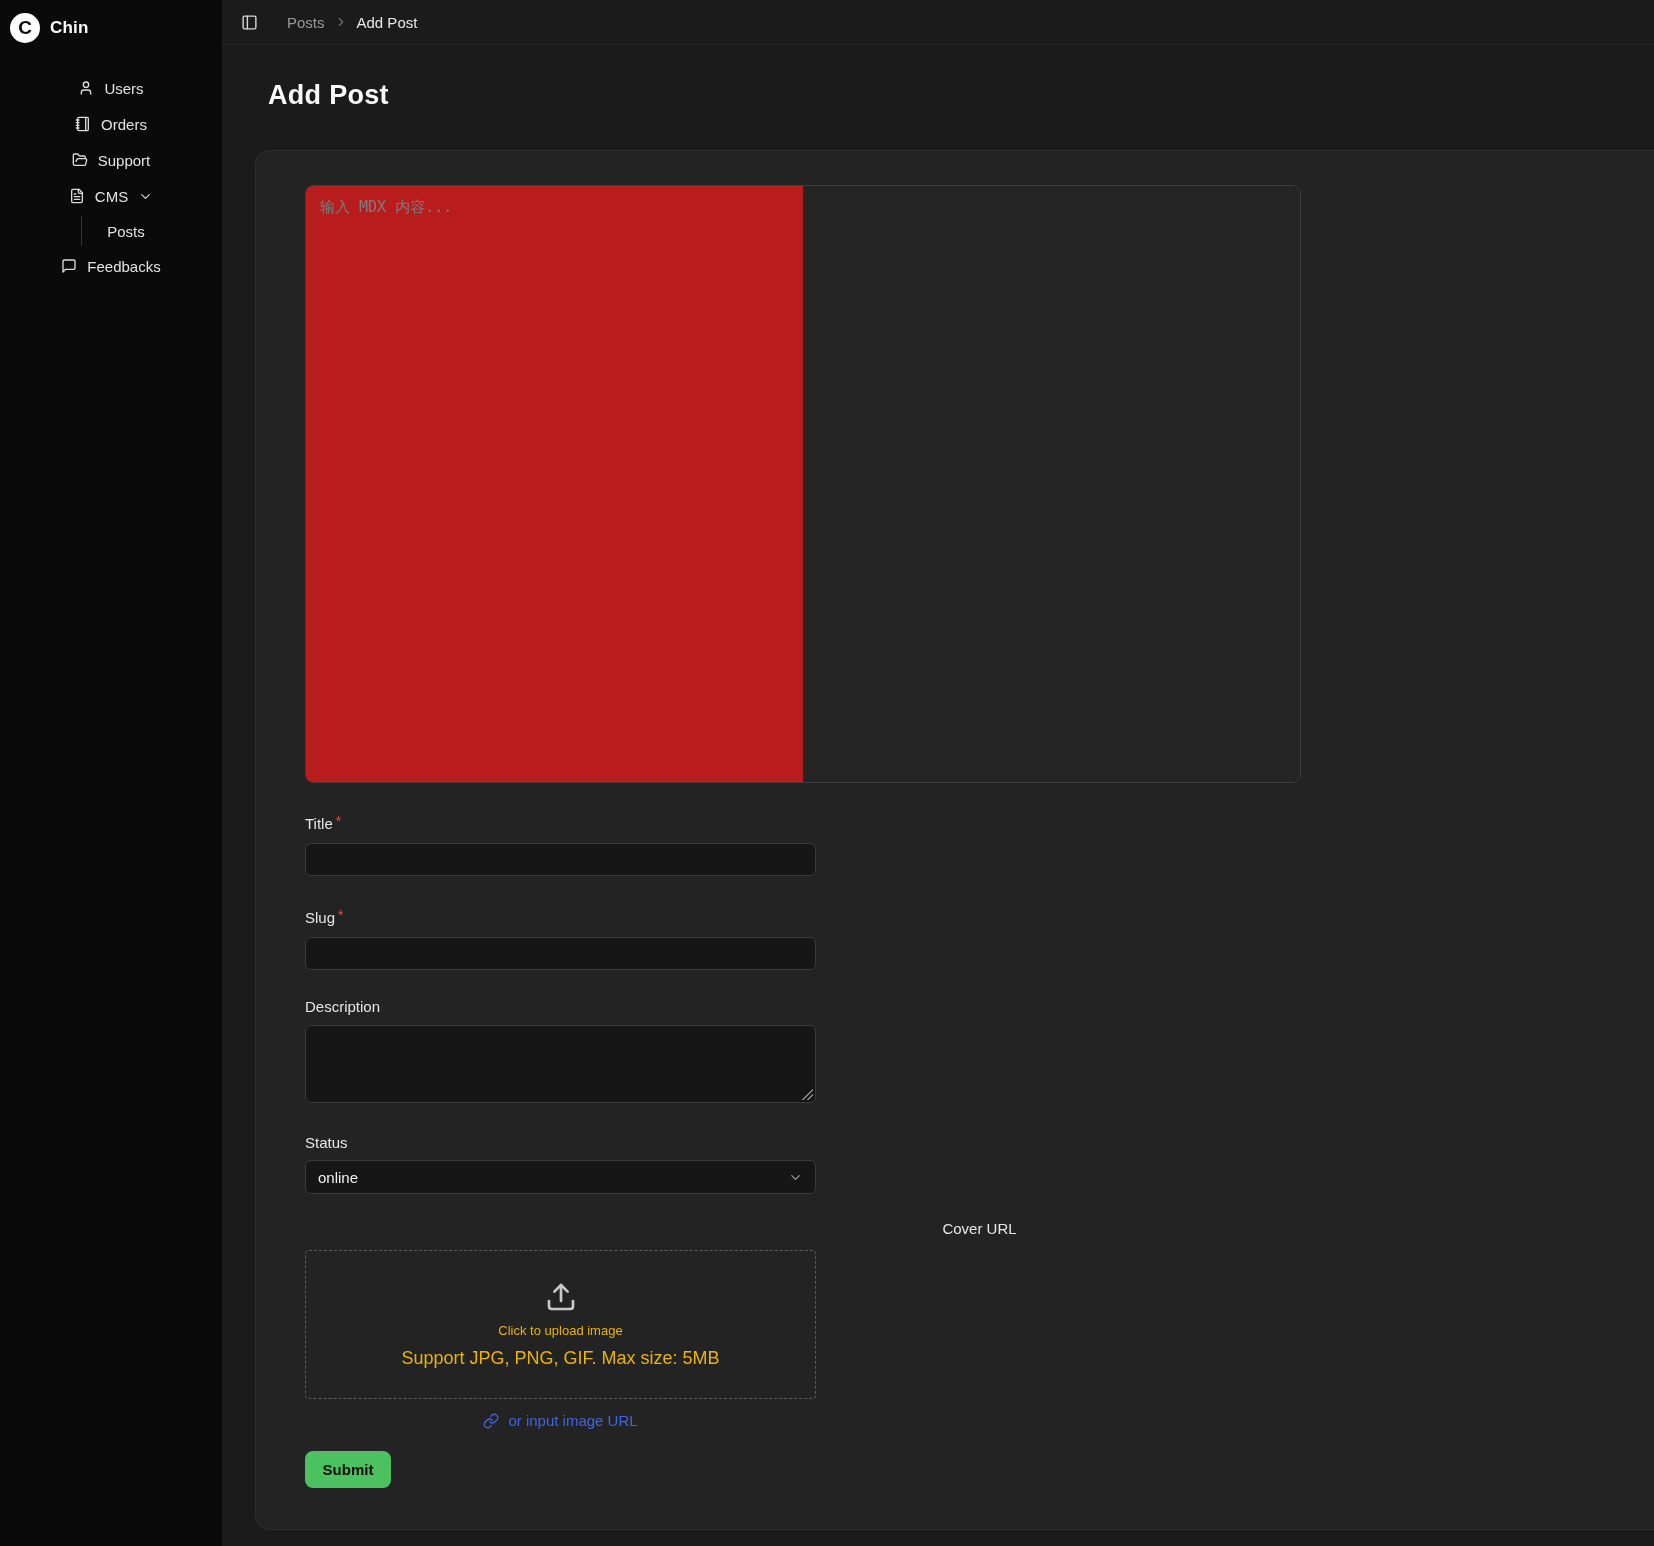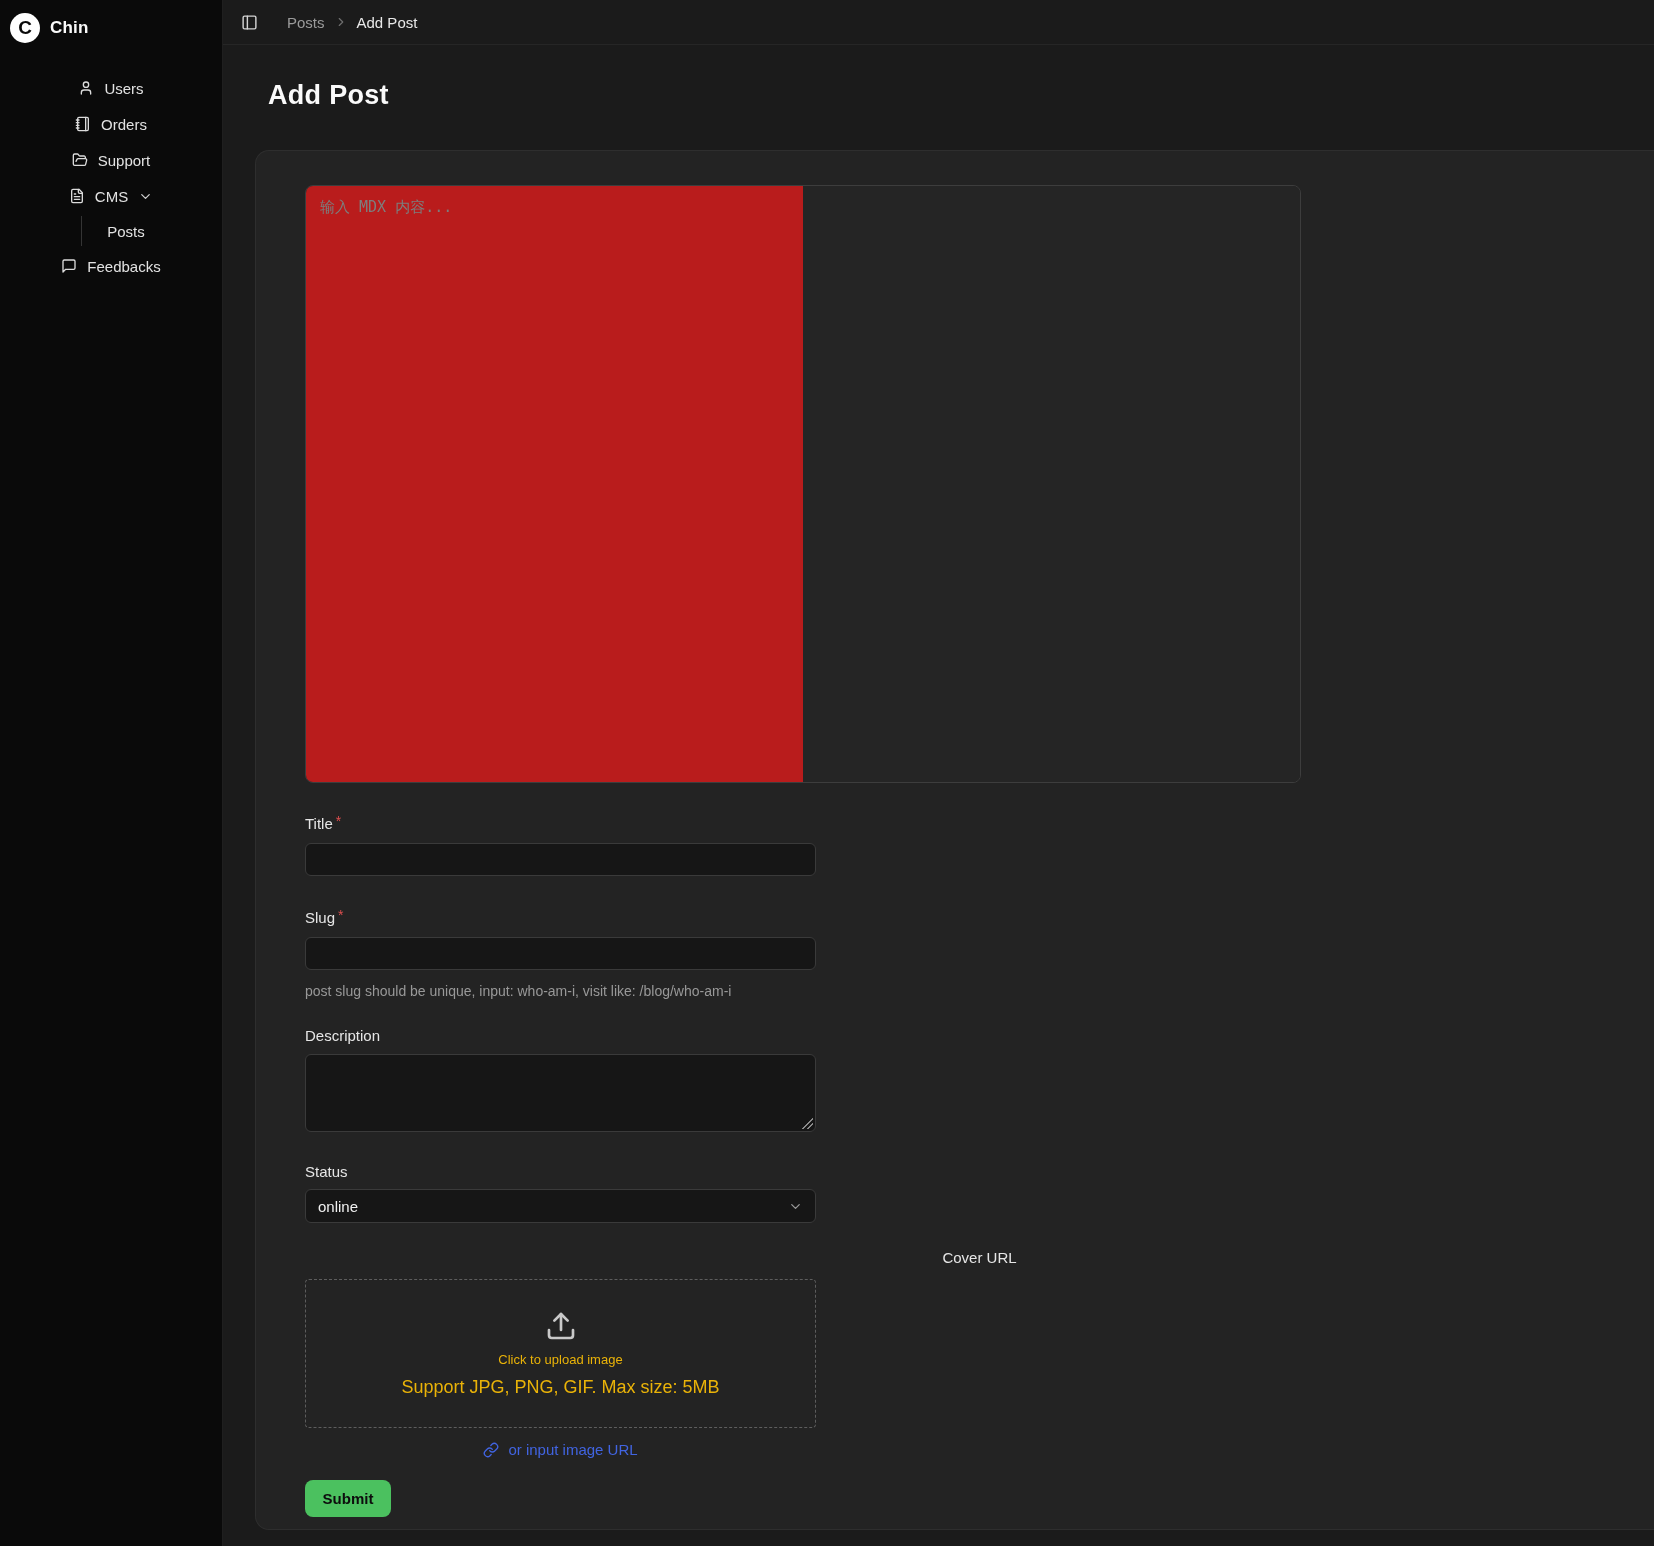--- a/index.html
+++ b/index.html
@@ -282,21 +282,20 @@
       <span class="req">*</span>
     </div>
     <input class="txt-input" type="text" value="" style="">
 
     
     <div class="field-label mt33 mb11">
       <span>Slug</span>
       <span class="req">*</span>
     </div>
     <input class="txt-input" type="text" value="" style="">
-    <div class="help-text">post slug should be unique, input: who-am-i, visit like: /blog/who-am-i</div>
 
     
     <div class="field-label mt28 mb10">
       <span>Description</span>
     </div>
     <div class="txt-area">
       <textarea style=""></textarea>
       <div class="resize-grip"></div>
     </div>
 

